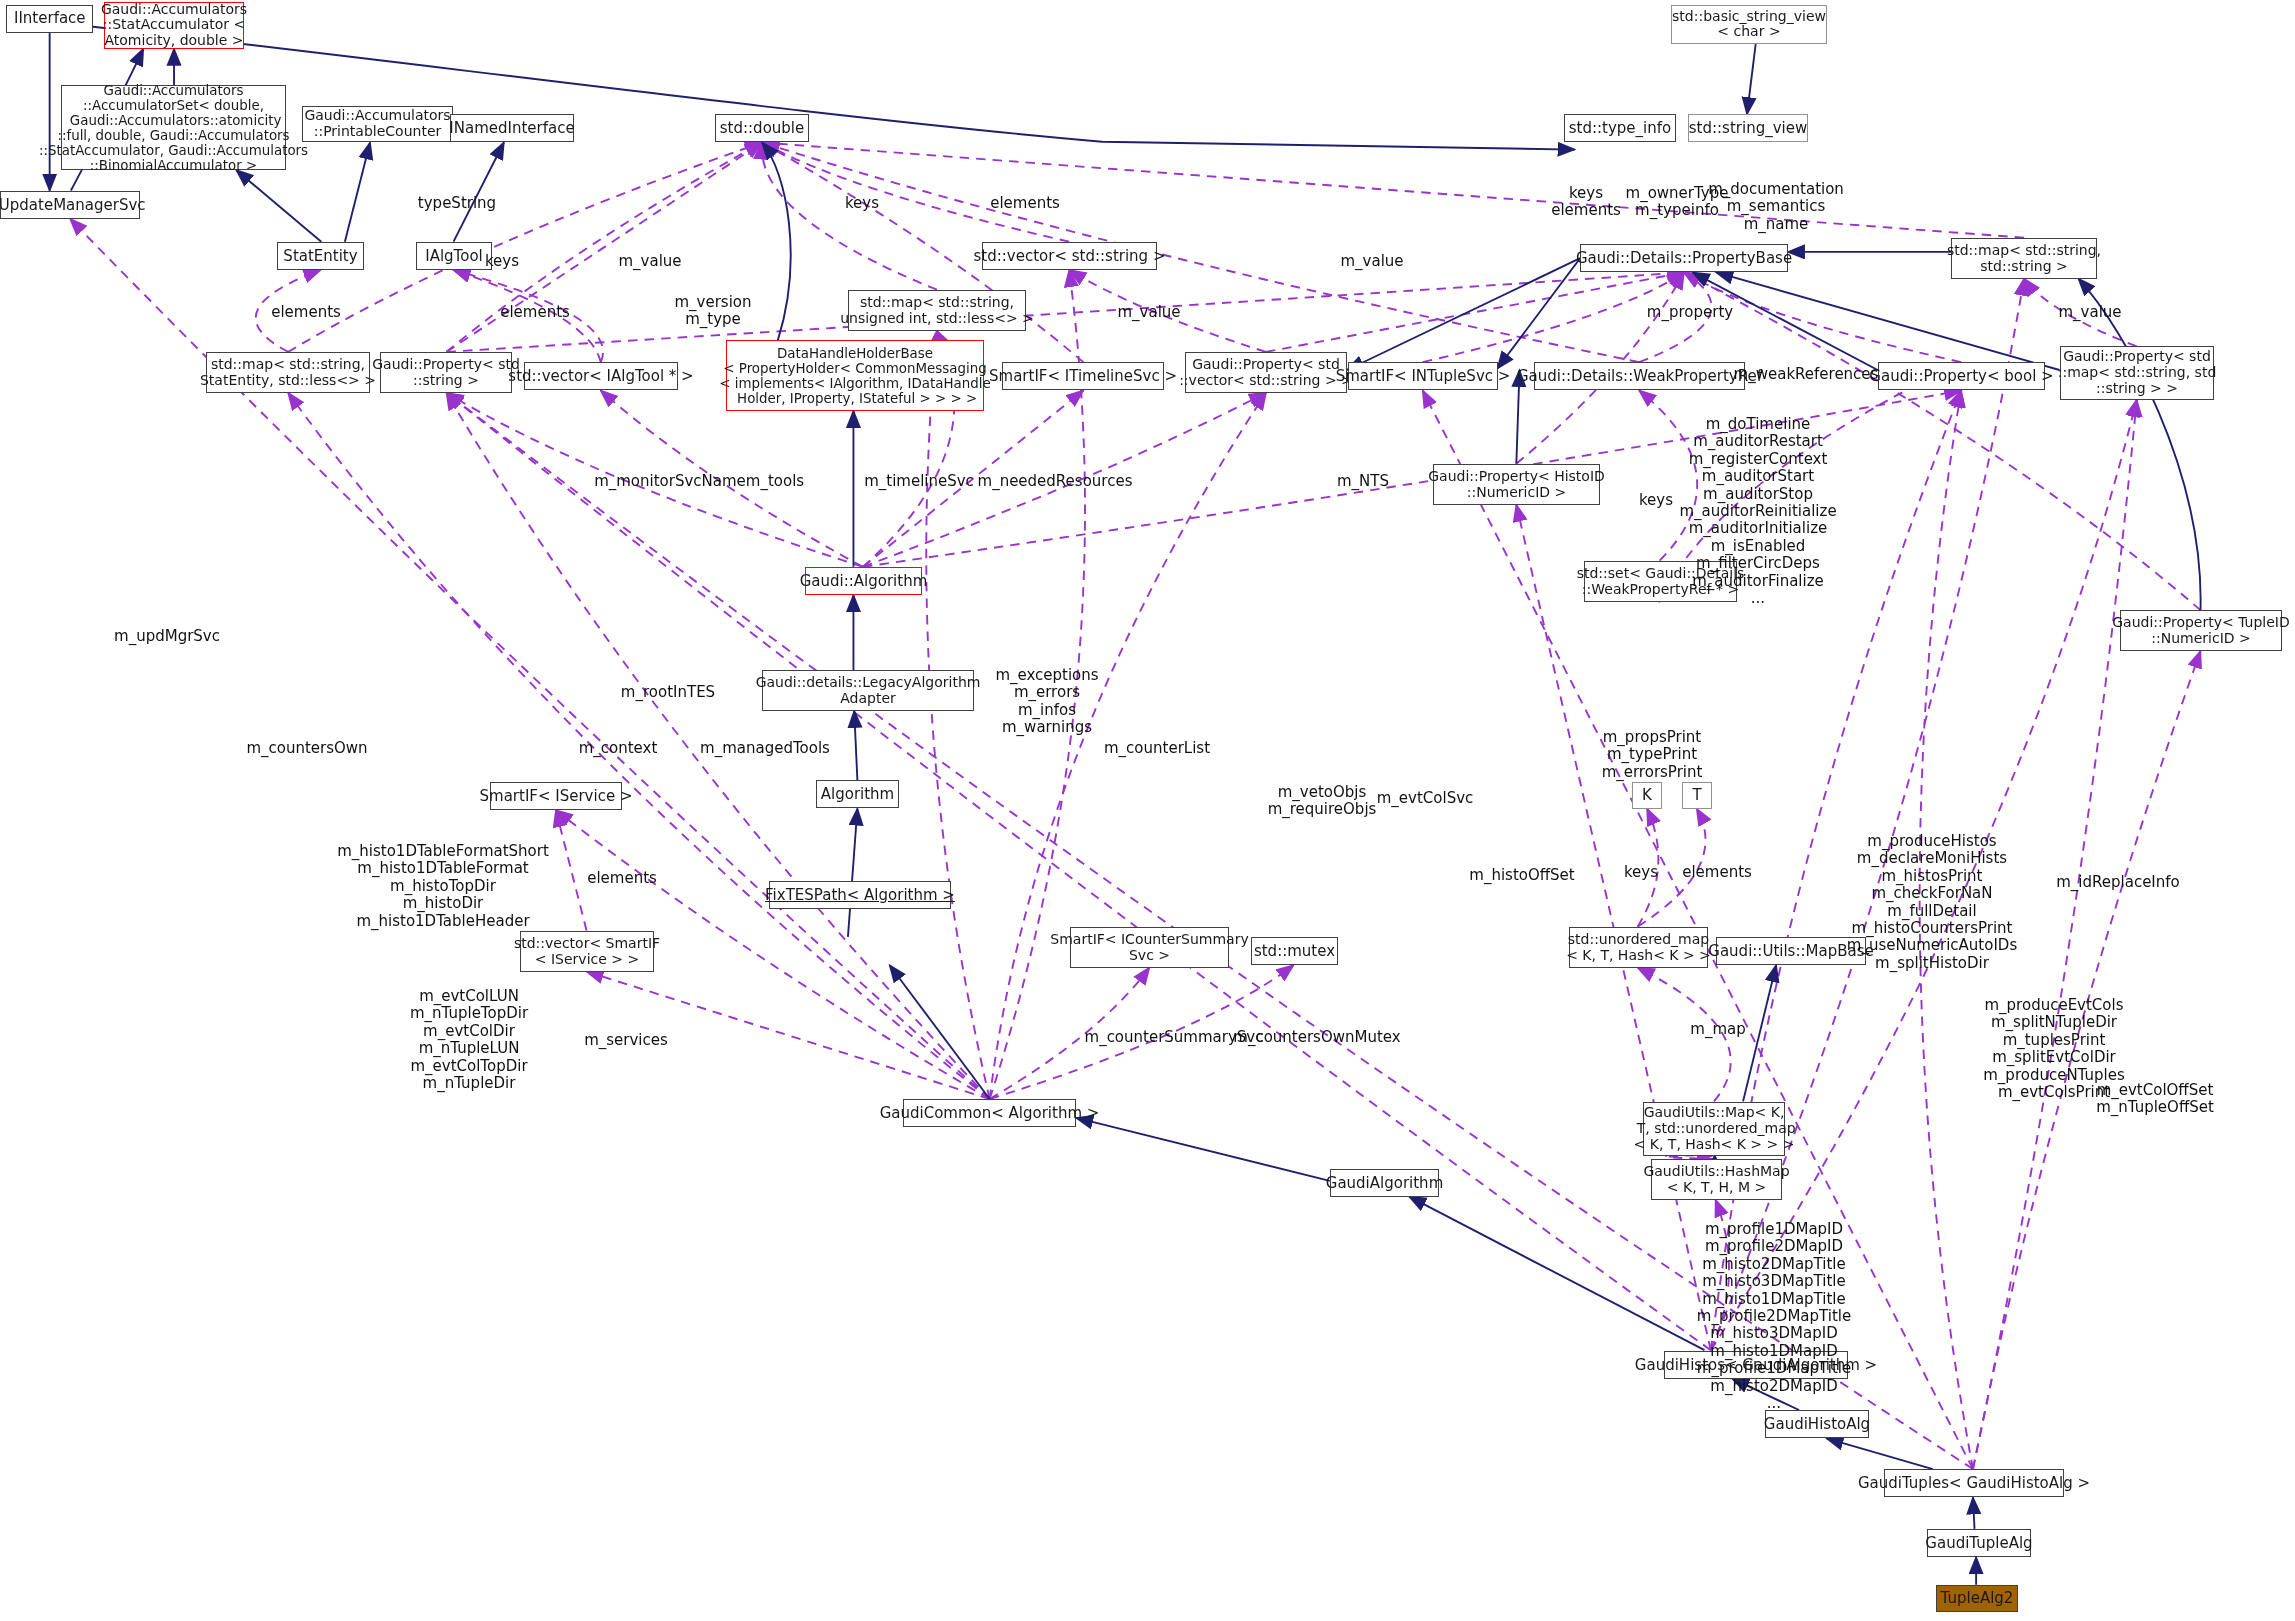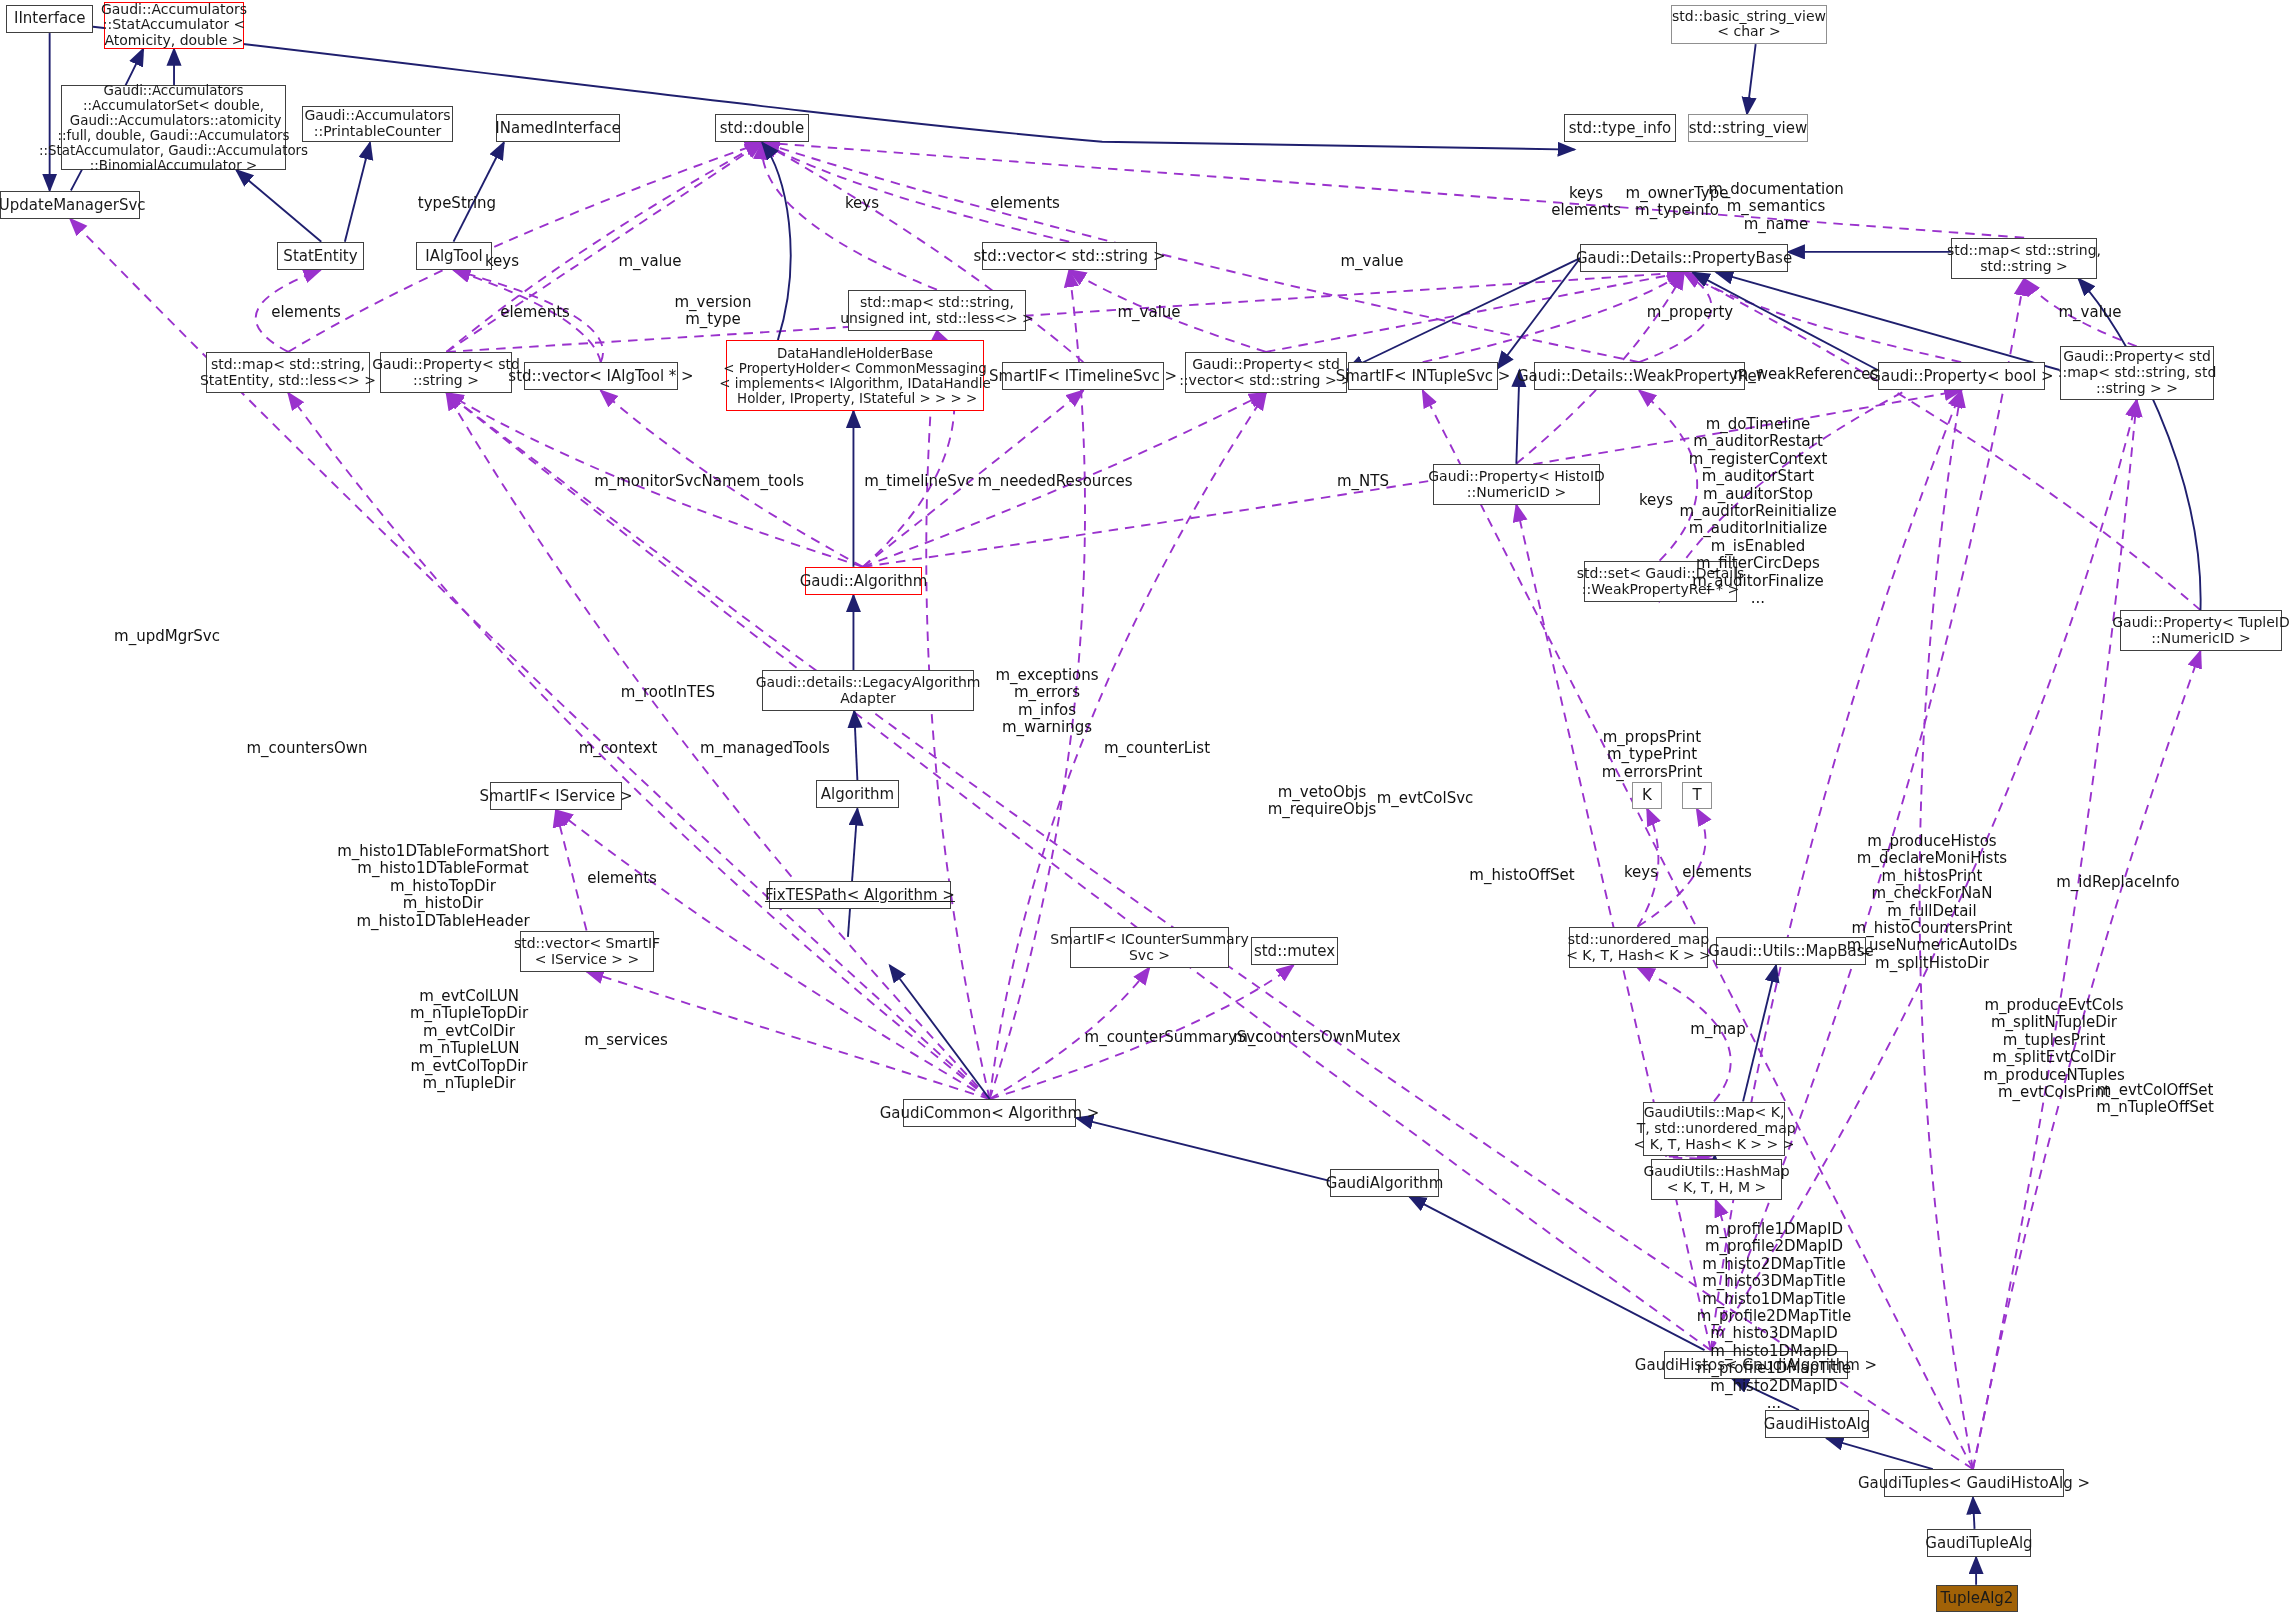--- a/index.html
+++ b/index.html
@@ -135,21 +135,21 @@
 ::AccumulatorSet&lt; double,
  Gaudi::Accumulators::atomicity
 ::full, double, Gaudi::Accumulators
 ::StatAccumulator, Gaudi::Accumulators
 ::BinomialAccumulator &gt;</span>
       </div>
       <div class="node" style="left: 302px; top: 106px; width: 151px; height: 36px;">
         <span style="font-size: 14px;">Gaudi::Accumulators
 ::PrintableCounter</span>
       </div>
-      <div class="node" style="left: 450px; top: 114px; width: 124px; height: 28px; margin-left: 46px;">
+      <div class="node" style="left: 450px; top: 114px; width: 124px; height: 28px;">
         <span>INamedInterface</span>
       </div>
       <div class="node" style="left: 715px; top: 114px; width: 94px; height: 28px;">
         <span>std::double</span>
       </div>
       <div class="node thin" style="left: 1671px; top: 4.7px; width: 156px; height: 39px;">
         <span style="font-size: 14px;">std::basic_string_view
 &lt; char &gt;</span>
       </div>
       <div class="node" style="left: 1564px; top: 114px; width: 112px; height: 28px;">

